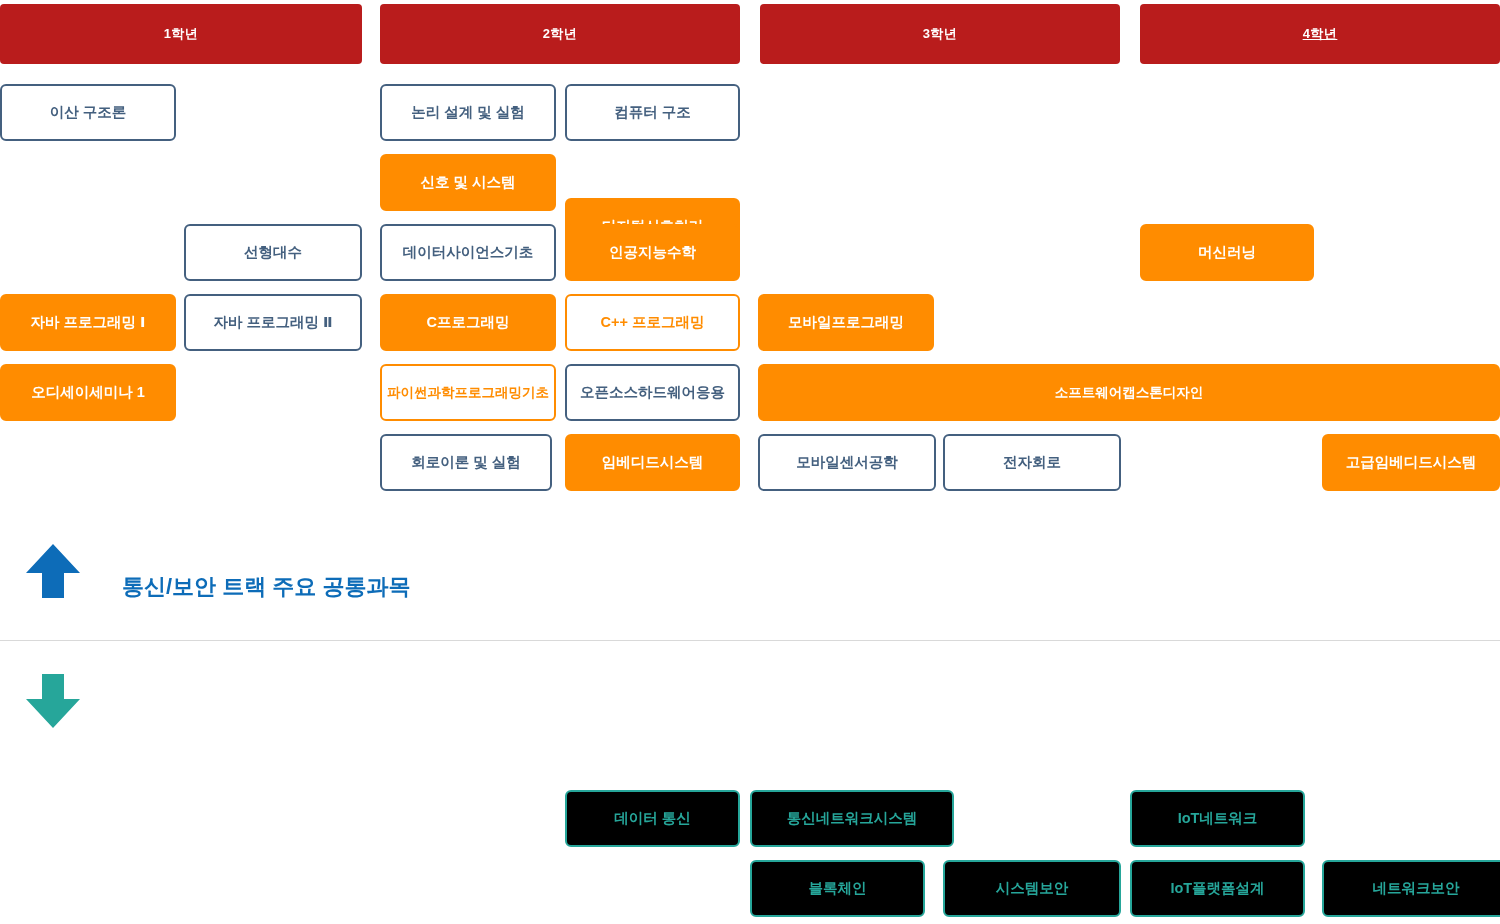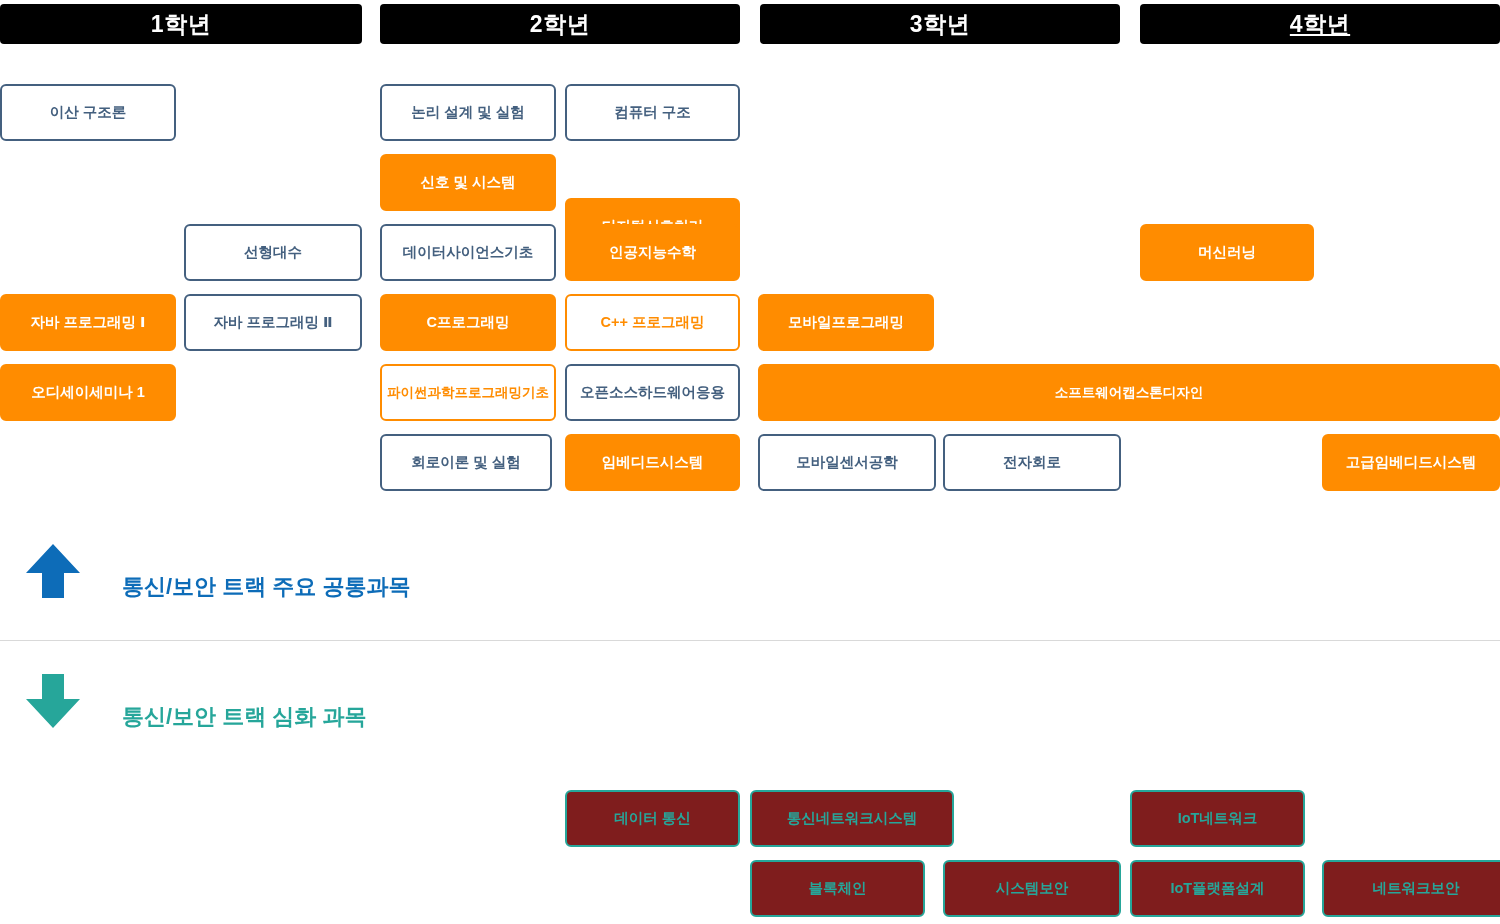--- a/index.html
+++ b/index.html
@@ -3,35 +3,35 @@
 <meta charset="utf-8">
 <style>
   html,body{margin:0;padding:0;background:#ffffff;}
   body{width:1500px;height:924px;position:relative;
        font-family:"Liberation Sans","DejaVu Sans",sans-serif;
        -webkit-font-smoothing:antialiased;overflow:hidden;}
 
   #stage{position:relative;width:1500px;height:924px;}
 
   
-  .yearbar{position:absolute;height:40px;border-radius:4px;
-           background:#000000;color:#ffffff;font-size:23px;font-weight:700;
+  .yearbar{position:absolute;height:60px;border-radius:4px;
+           background:#b91c1c;color:#ffffff;font-size:13px;font-weight:700;
            display:flex;align-items:center;justify-content:center;
            letter-spacing:.5px;}
 
   
   .box{position:absolute;height:57px;border-radius:6px;
        display:flex;align-items:center;justify-content:center;
        font-size:14.5px;font-weight:600;text-align:center;
        line-height:1.15;box-sizing:border-box;padding:2px 4px;}
 
   .box.outline{background:#ffffff;border:2px solid #44607f;color:#44607f;}
   .box.filled {background:#ff8c00;border:2px solid #ff8c00;color:#ffffff;}
   .box.outline-orange{background:#ffffff;border:2px solid #ff8c00;color:#ff8c00;}
-  .box.teal{background:#7f1d1d;border:2px solid #26a69a;color:#26a69a;}
+  .box.teal{background:#000000;border:2px solid #26a69a;color:#26a69a;}
   .box.tight{font-size:13.5px;}
 
   
   .legend-row{position:absolute;display:flex;align-items:flex-end;}
   .legend-label{font-size:22px;font-weight:700;white-space:nowrap;}
   .legend-up .legend-label{color:#0d6cb8;}
   .legend-down .legend-label{color:#26a69a;}
   .arrow-svg{display:block;}
 
   .divider{position:absolute;left:0;width:1500px;height:1px;background:#d9d9d9;}
@@ -84,21 +84,20 @@
     </span>
     <span class="legend-label" style="margin-left: 38px;">통신/보안 트랙 주요 공통과목</span>
   </div>
 
   <div class="legend-row legend-down" id="legend-down" style="left: 22px; top: 670px;">
     <span>
       <svg class="arrow-svg" width="62" height="62" viewBox="0 0 62 62">
         <polygon points="31,58 58,29 42,29 42,4 20,4 20,29 4,29" fill="#26a69a"></polygon>
       </svg>
     </span>
-    <span class="legend-label" style="margin-left: 38px;">통신/보안 트랙 심화 과목</span>
   </div>
 
   <div id="advanced-grid">
       <div class="box teal" style="left: 565px; top: 790px; width: 175px;">데이터 통신</div>
       <div class="box teal" style="left: 750px; top: 790px; width: 204px;">통신네트워크시스템</div>
       <div class="box teal" style="left: 1130px; top: 790px; width: 175px;">IoT네트워크</div>
       <div class="box teal" style="left: 750px; top: 860px; width: 175px;">블록체인</div>
       <div class="box teal" style="left: 943px; top: 860px; width: 178px;">시스템보안</div>
       <div class="box teal" style="left: 1130px; top: 860px; width: 175px;">IoT플랫폼설계</div>
       <div class="box teal" style="left: 1322px; top: 860px; width: 188px;">네트워크보안</div>

